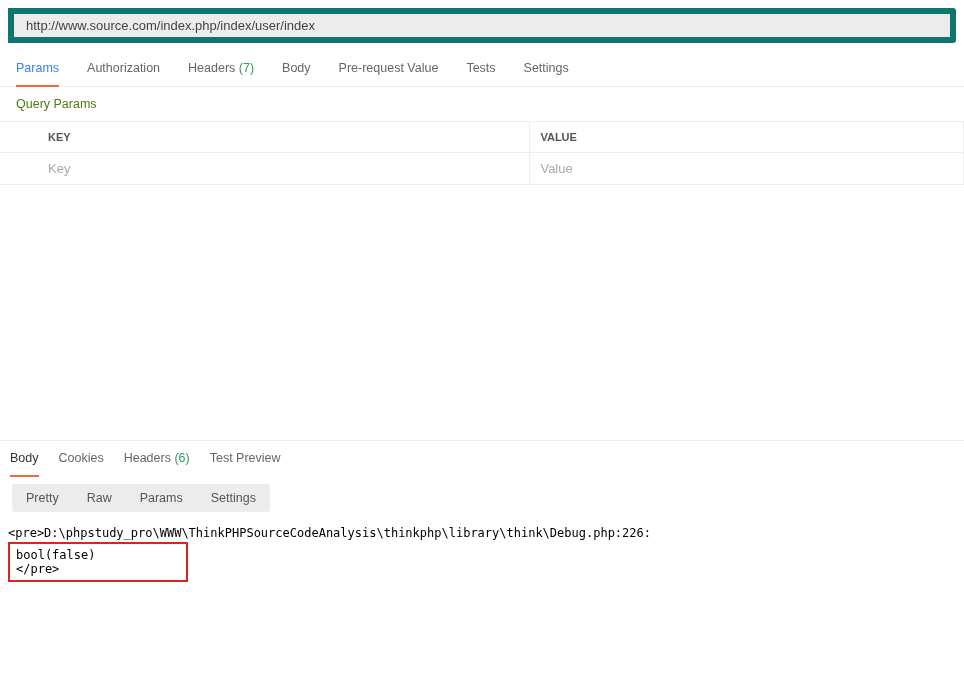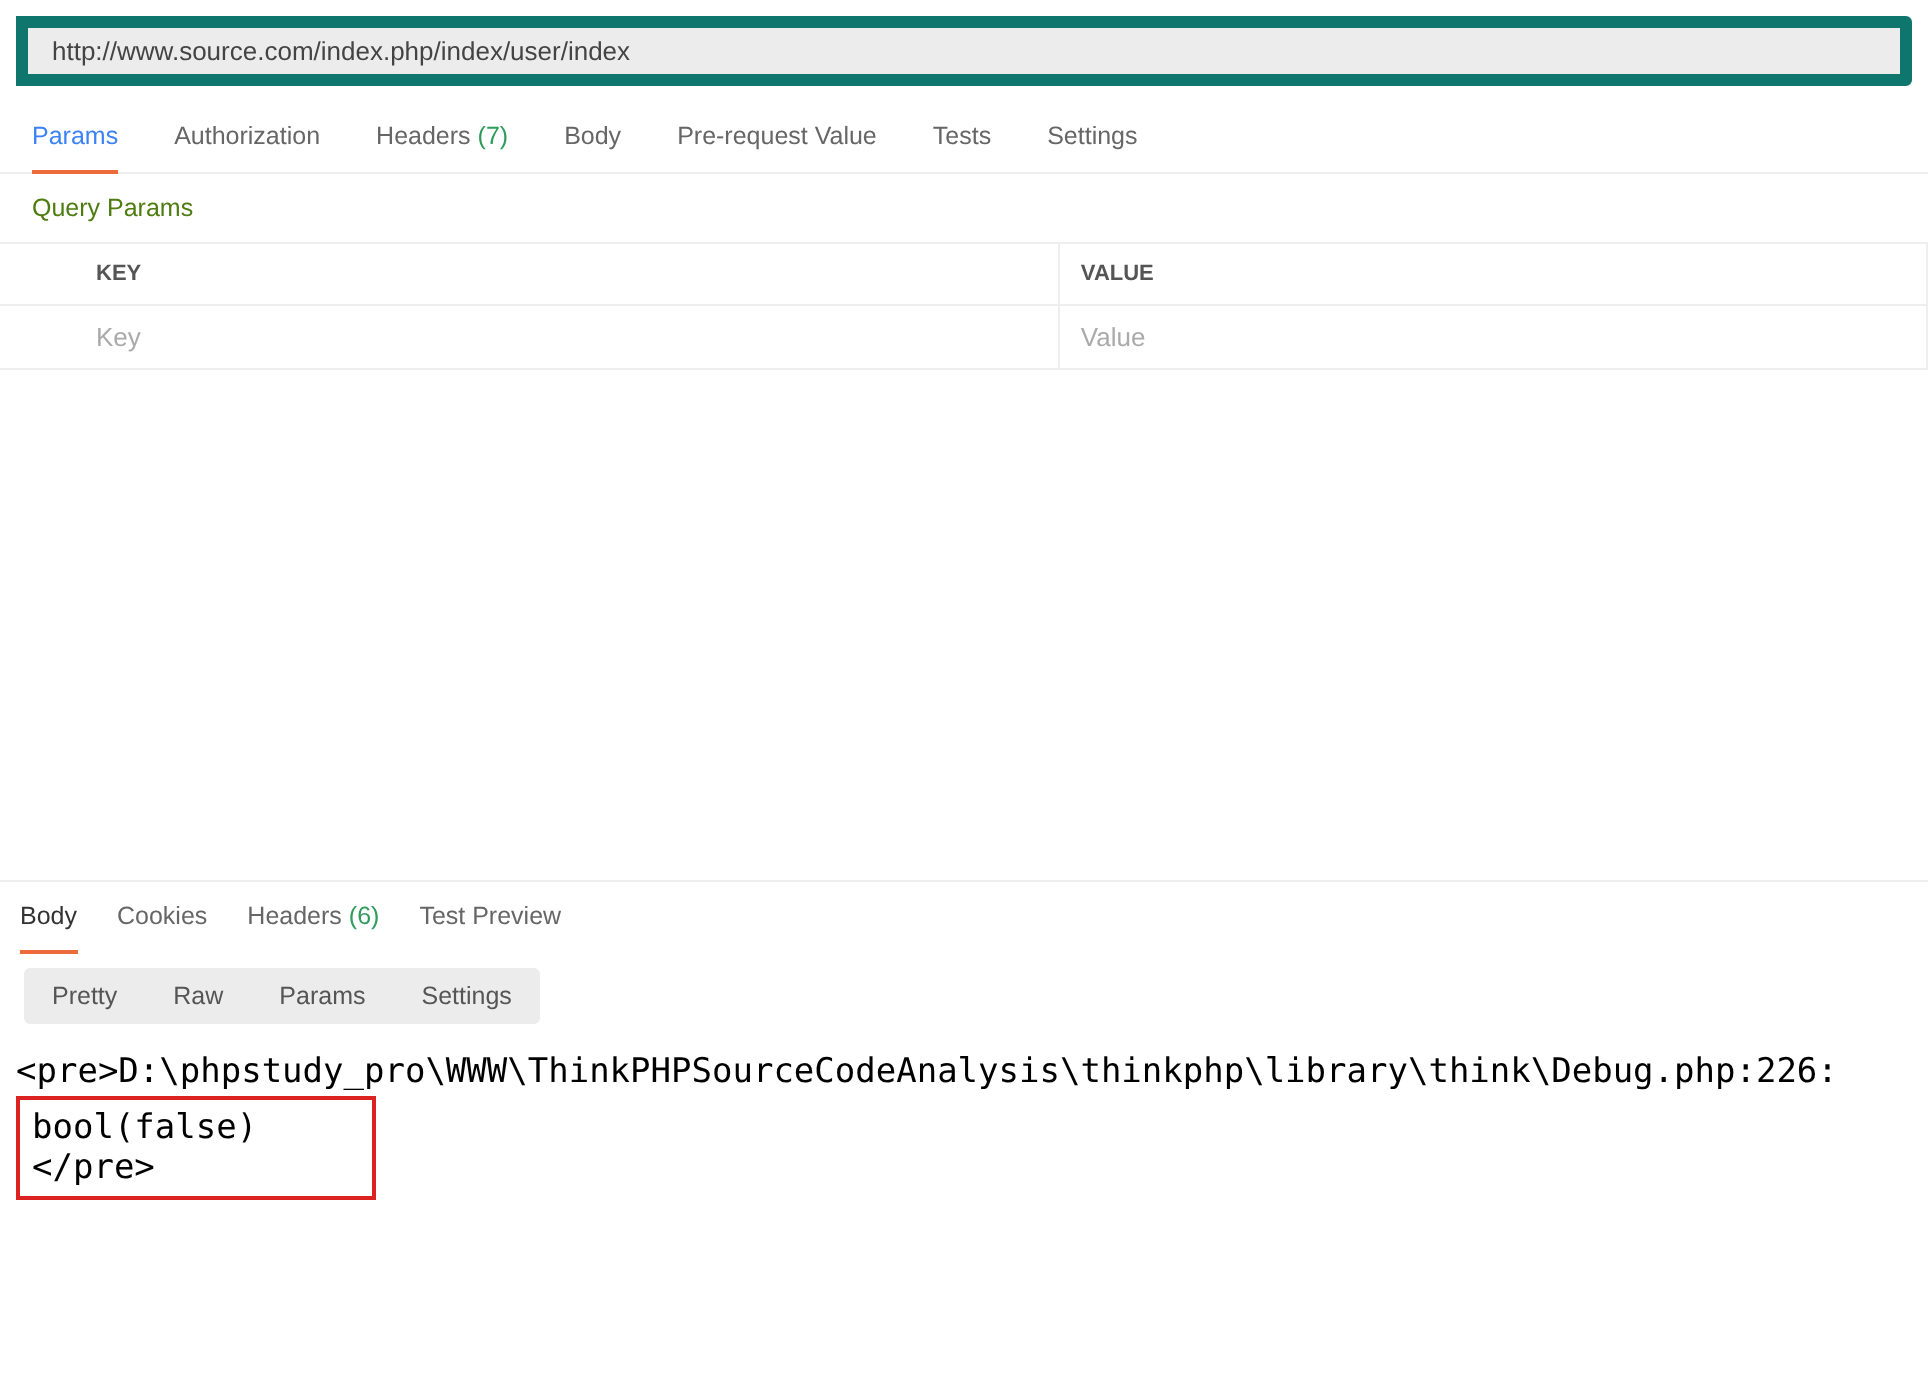--- a/index.html
+++ b/index.html
@@ -51,21 +51,21 @@
       padding: 10px 0; font-size: 12.5px; color: #666; cursor: pointer;
       border-bottom: 2px solid transparent; margin-bottom: -1px;
     }
     .response-tab.active { color: #333; border-bottom-color: #ed6b3b; }
 
     .view-toggle { display: flex; background: #ececec; border-radius: 3px; margin: 8px 12px; width: fit-content; }
     .view-btn {
       padding: 7px 14px; font-size: 12.5px; color: #555; cursor: pointer; text-align: center;
     }
 
-    .response-body { padding: 6px 8px; font-family: Consolas, monospace; font-size: 17px; color: #000; white-space: pre; }
+    .response-body { padding: 6px 8px; font-family: Consolas, monospace; font-size: 12px; color: #000; white-space: pre; }
     .highlight-box { border: 2px solid #d22; padding: 4px 6px; display: inline-block; margin-top: 2px; width: 180px; white-space: pre; }
   </style>
 </head>
 <body>
 
 <div class="request-bar">
   <input class="url-input" type="text" value="http://www.source.com/index.php/index/user/index" style="">
 </div>
 
 <div class="request-tabs">

